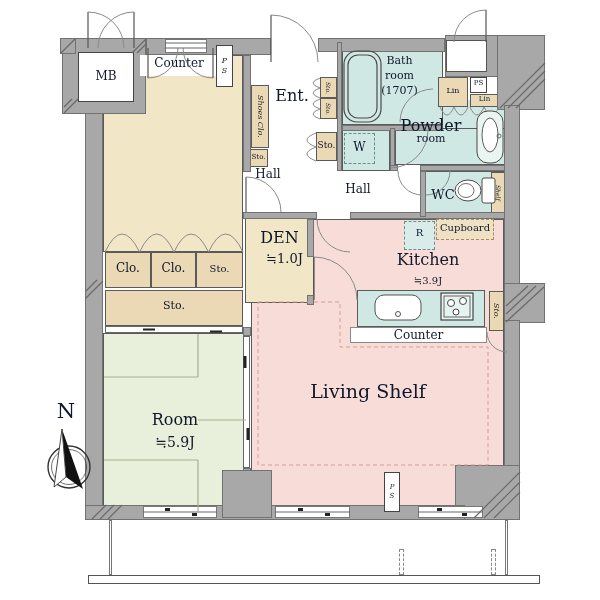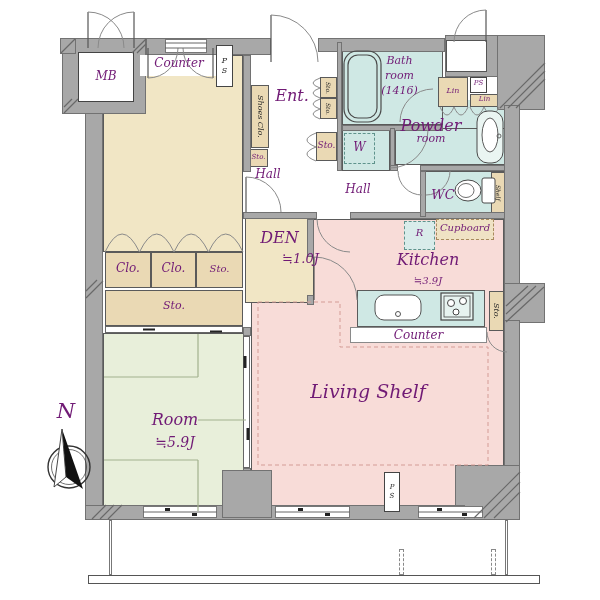--- a/index.html
+++ b/index.html
@@ -10,21 +10,21 @@
   .room{position:absolute;box-sizing:border-box;border:1px solid #5a5a5a;}
   .cream{background:var(--cream,#f1e6c5);}
   .tan{background:var(--tan,#ead9b4);}
   .green{background:var(--green,#e8efda);}
   .pink{background:var(--pink,#f8dcd8);}
   .teal{background:var(--teal,#cfe8e4);}
   .white{background:#fff;}
   .noborder{border:none;}
   .dashT{border:1px dashed #5f938c;}
   .dashB{border:1px dashed #a88a5e;}
-  .lbl{position:absolute;box-sizing:border-box;font-style:italic;color:#701a75;
+  .lbl{position:absolute;box-sizing:border-box;color:#0f172a;
        text-align:center;line-height:1.05;white-space:nowrap;}
   .vlbl{position:absolute;box-sizing:border-box;font-style:italic;color:#262626;
         writing-mode:vertical-rl;display:flex;align-items:center;justify-content:center;}
   .stack{position:absolute;box-sizing:border-box;font-style:italic;color:#262626;
         writing-mode:vertical-rl;text-orientation:upright;display:flex;align-items:center;justify-content:center;letter-spacing:1px;}
   svg.overlay{position:absolute;left:0;top:0;pointer-events:none;}
 </style>
 </head>
 <body>
 
@@ -224,24 +224,24 @@
       <polygon points="62,429 66,477 54,487" fill="#fff" stroke="#333" stroke-width="0.9"></polygon>
     </g>
   </svg>
 
   <div class="lbl" style="left:103px;top:412px;width:144px;font-size:16px;">Room</div>
   <div class="lbl" style="left:103px;top:435px;width:144px;font-size:14px;">≒5.9J</div>
   <div class="lbl" style="left:258px;top:382px;width:220px;font-size:19px;">Living Shelf</div>
   <div class="lbl" style="left:388px;top:252px;width:80px;font-size:16px;">Kitchen</div>
   <div class="lbl" style="left:388px;top:276px;width:80px;font-size:10px;">≒3.9J</div>
   <div class="lbl" style="left:245px;top:230px;width:69px;font-size:16px;">DEN</div>
-  <div class="lbl" style="left:261px;top:252px;width:79px;font-size:13px;">≒1.0J</div>
+  <div class="lbl" style="left:245px;top:252px;width:79px;font-size:13px;">≒1.0J</div>
   <div class="lbl" style="left:362px;top:55px;width:75px;font-size:11px;">Bath</div>
   <div class="lbl" style="left:362px;top:70px;width:75px;font-size:11px;">room</div>
-  <div class="lbl" style="left:362px;top:85px;width:75px;font-size:11px;">(1416)</div>
+  <div class="lbl" style="left:362px;top:85px;width:75px;font-size:11px;">(1707)</div>
   <div class="lbl" style="left:396px;top:118px;width:70px;font-size:16px;">Powder</div>
   <div class="lbl" style="left:396px;top:133px;width:70px;font-size:11px;">room</div>
   <div class="lbl" style="left:422px;top:188px;width:42px;font-size:13px;">WC</div>
   <div class="lbl" style="left:266px;top:88px;width:52px;font-size:16px;">Ent.</div>
   <div class="lbl" style="left:246px;top:168px;width:44px;font-size:12px;">Hall</div>
   <div class="lbl" style="left:336px;top:183px;width:44px;font-size:12px;">Hall</div>
   <div class="lbl" style="left:78px;top:70px;width:56px;font-size:12px;">MB</div>
   <div class="lbl" style="left:140px;top:57px;width:78px;font-size:12px;">Counter</div>
   <div class="lbl" style="left:350px;top:329px;width:137px;font-size:12px;">Counter</div>
   <div class="lbl" style="left:436px;top:223px;width:58px;font-size:10px;">Cupboard</div>

